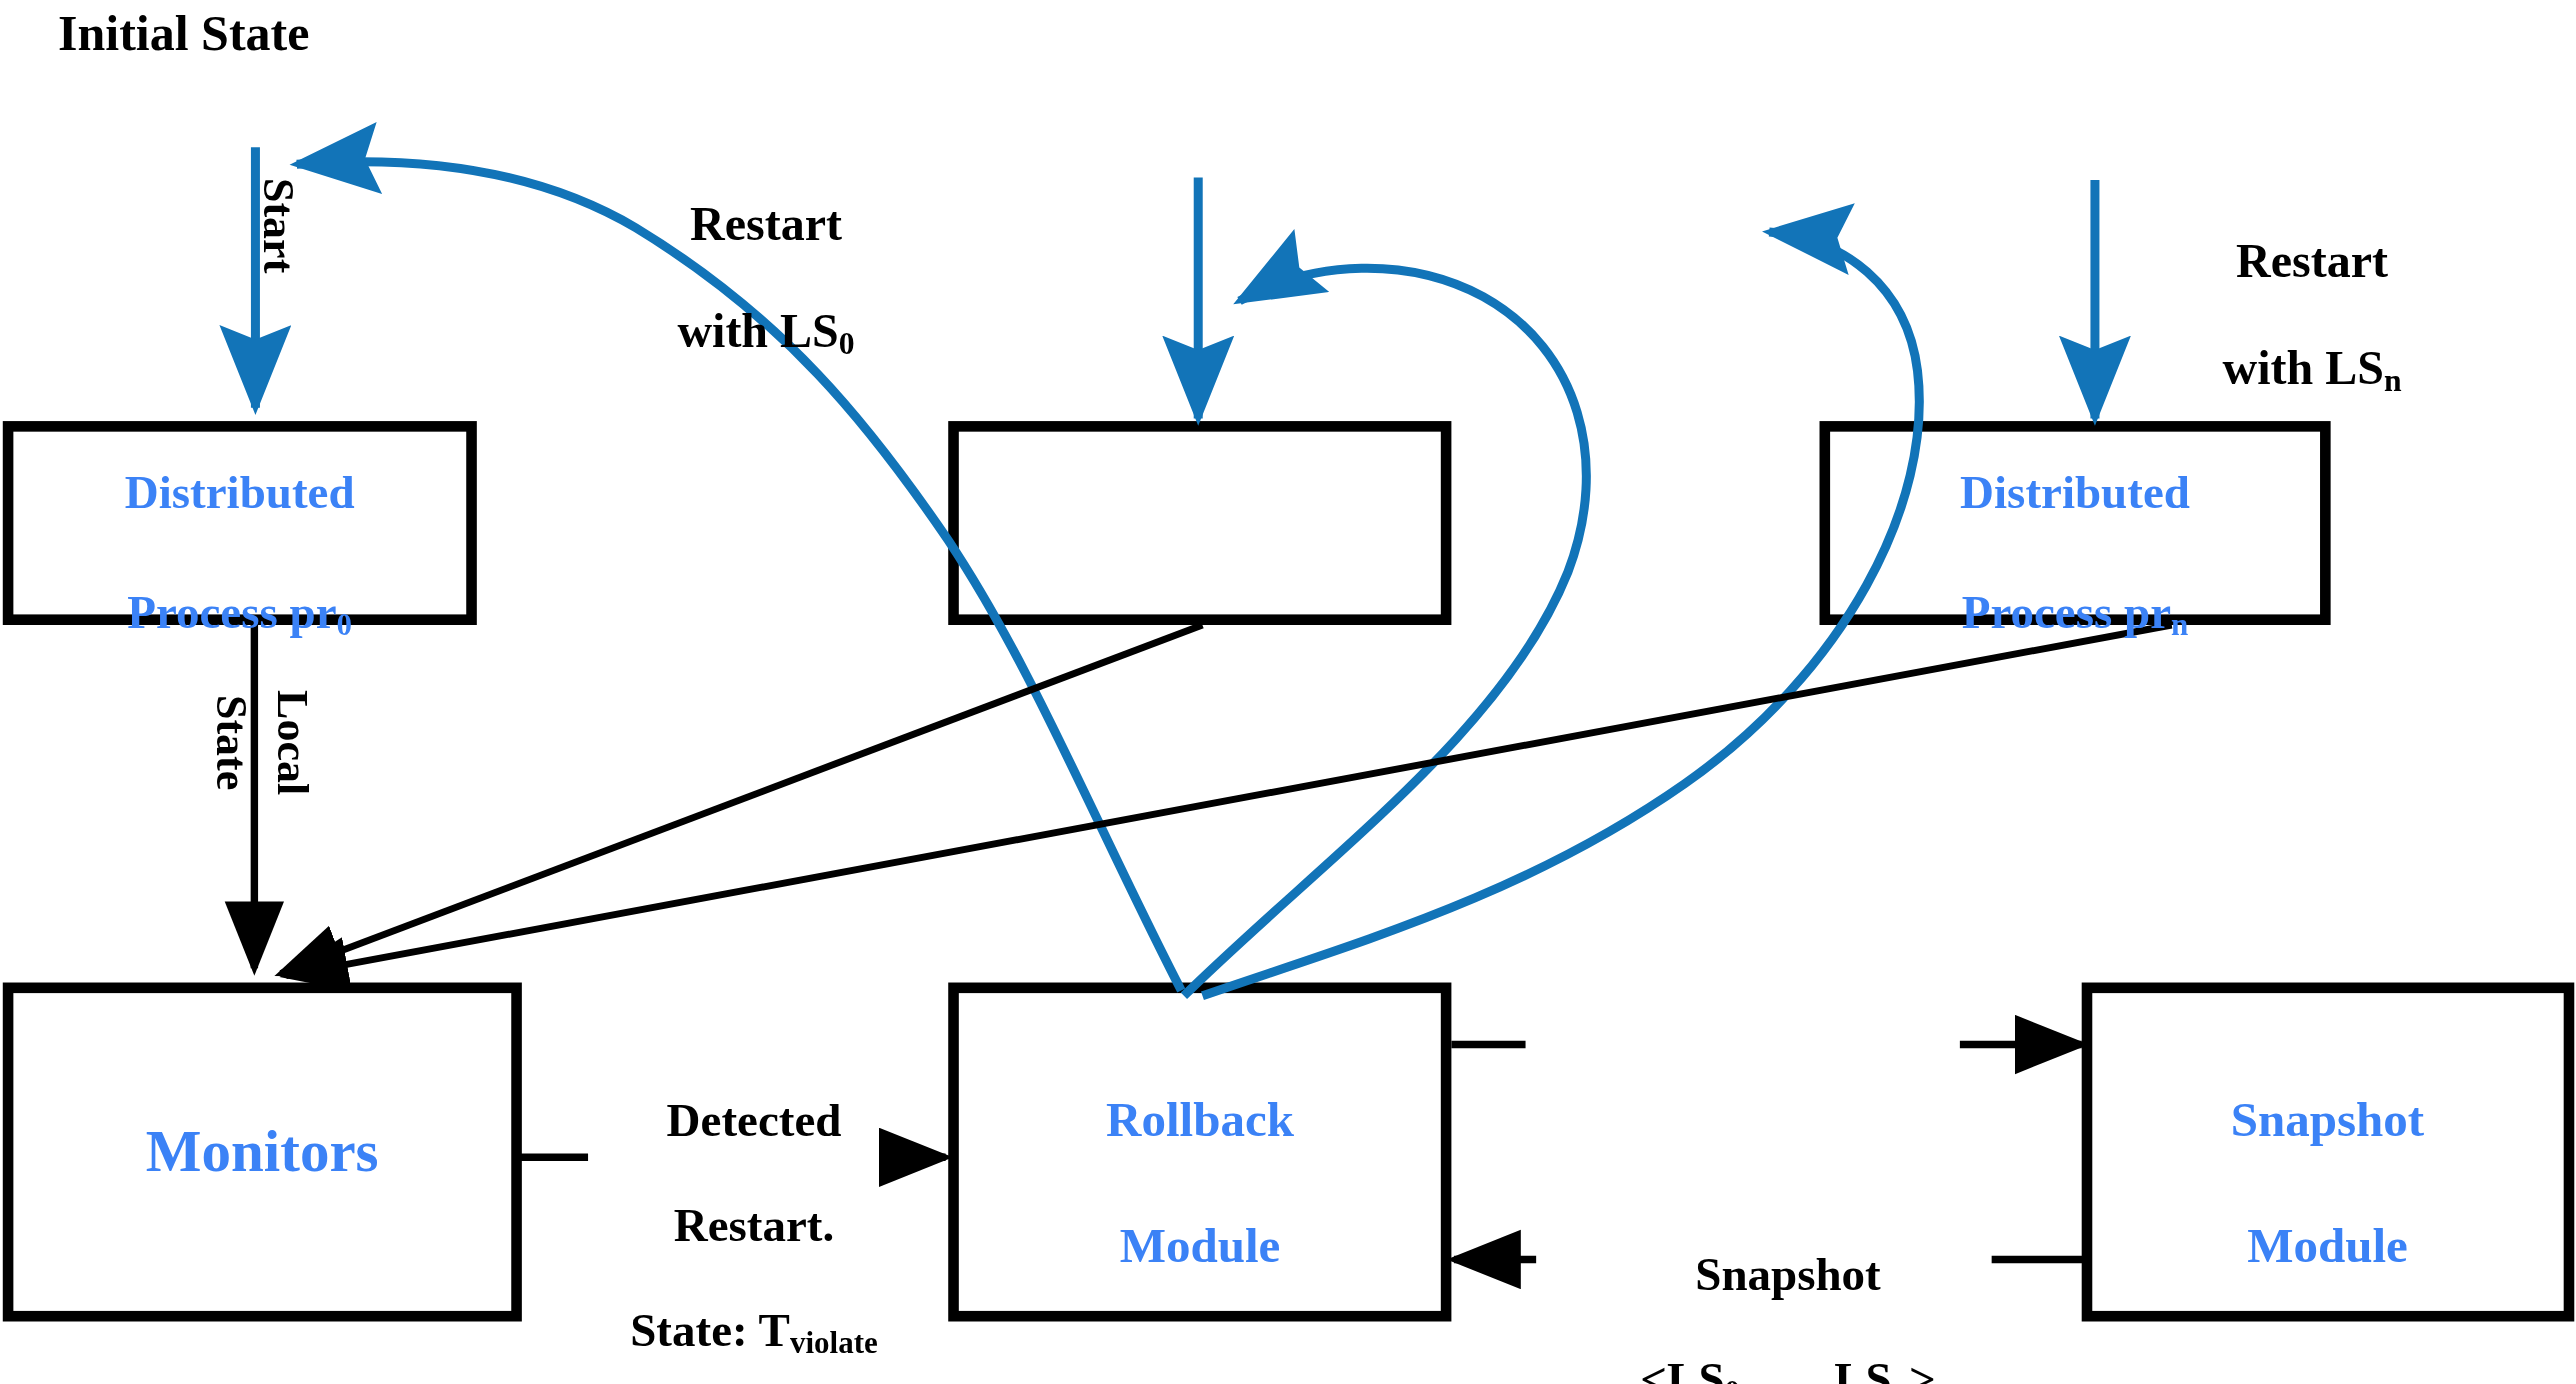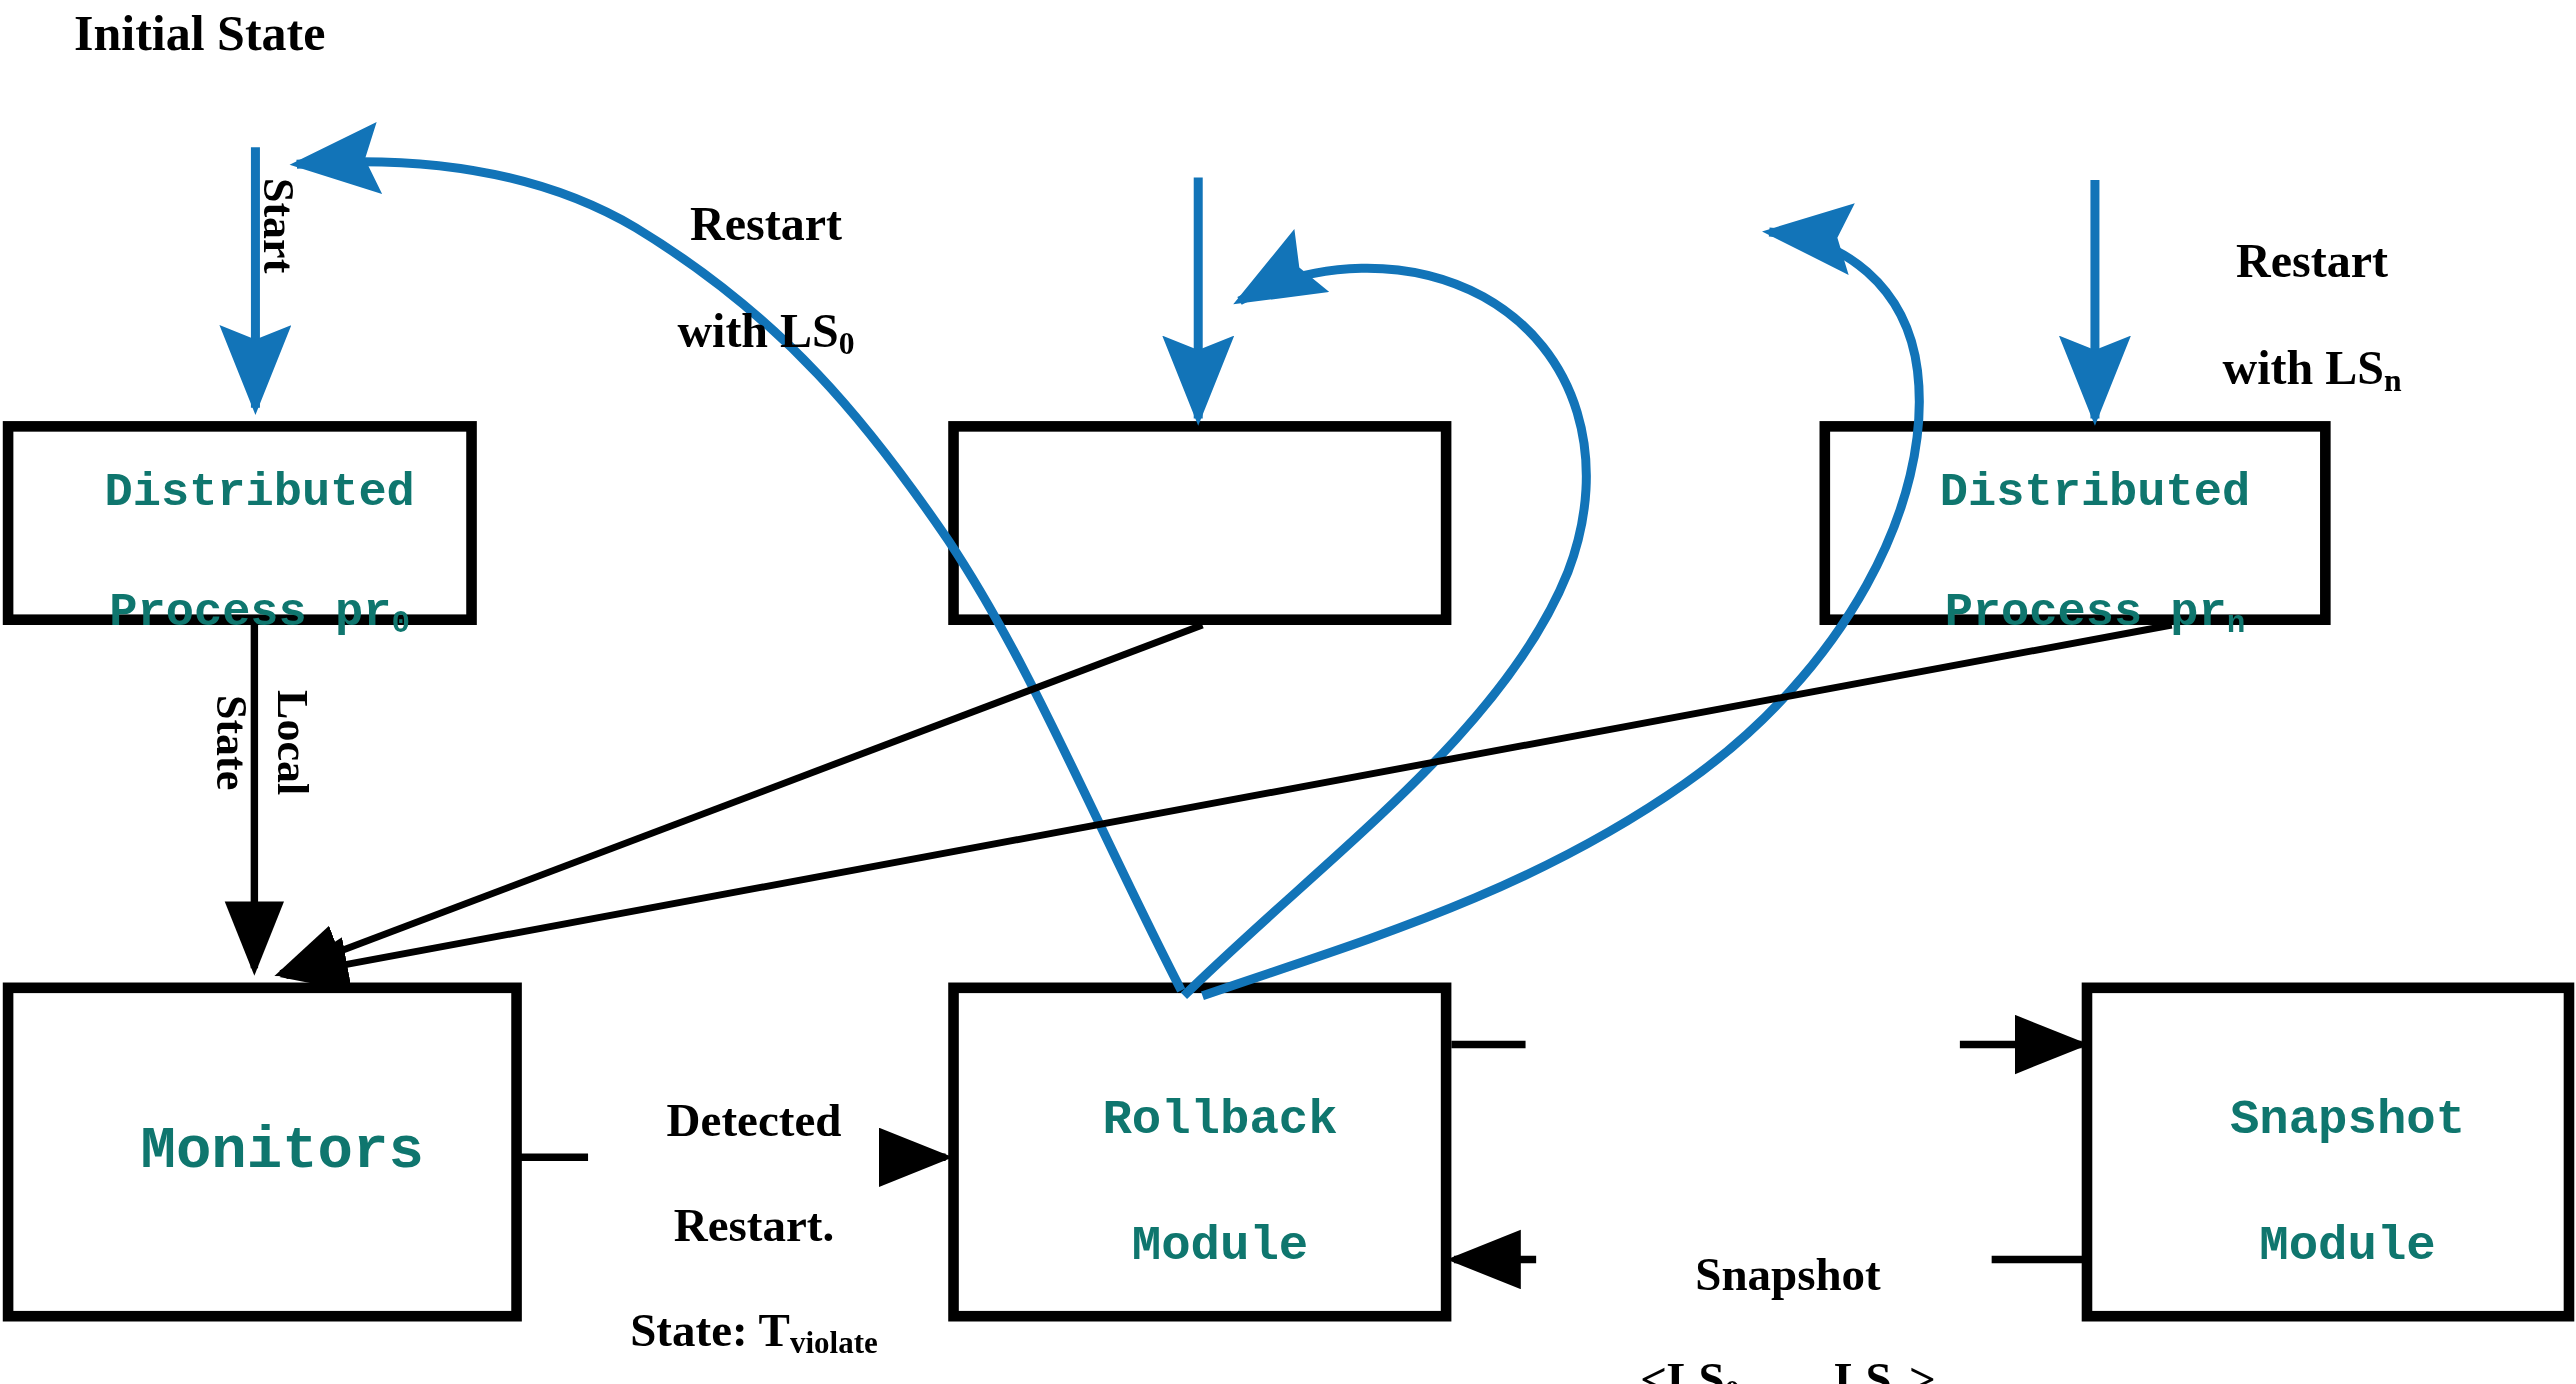--- a/index.html
+++ b/index.html
@@ -30,26 +30,25 @@
     line-height: 1.12;
     white-space: pre;
     text-align: center;
   }
   .boxlabel {
     position: absolute;
     display: flex;
     align-items: center;
     justify-content: center;
     text-align: center;
-    font-family: Liberation Mono, monospace;
+    font-family: Liberation Serif, serif;
     font-weight: bold;
-    color: #0f766e;
+    color: #3b82f6;
     line-height: 1.28;
     white-space: pre-line;
-    padding-left: 20px;
   }
   .rot90 {
     transform-origin: 50% 50%;
     transform: rotate(90deg);
   }
   sub {
     font-size: 0.66em;
     vertical-align: -0.22em;
   }
 </style>
@@ -134,21 +133,21 @@
       <line x1="2740" y1="1972" x2="2880" y2="1972" stroke="#000000" stroke-width="14"></line>
       <line x1="3700" y1="1972" x2="3930" y2="1972" stroke="#000000" stroke-width="14" marker-end="url(#blackhead-sm)"></line>
     </g>
 
     <g>
       <line x1="3940" y1="2378" x2="3760" y2="2378" stroke="#000000" stroke-width="14"></line>
       <line x1="2900" y1="2378" x2="2745" y2="2378" stroke="#000000" stroke-width="14" marker-end="url(#blackhead-sm)"></line>
     </g>
   </svg>
 
-  <div class="lbl" style="left:74px; top:5.3px; font-size:50px;">Initial State</div>
+  <div class="lbl" style="left:58px; top:5.3px; font-size:50px;">Initial State</div>
 
   <div class="lbl rot90" style="left:217px; top:201px; width:122px; font-size:44px;">Start</div>
 
   <div class="lbl" style="left:599px; top:143px; width:286px; font-size:48px;">
     <span>Restart</span><br>
     <span>with LS</span><sub>0</sub>
   </div>
 
   <div class="lbl" style="left:2145px; top:180px; width:286px; font-size:48px;">
     <span>Restart</span><br>

